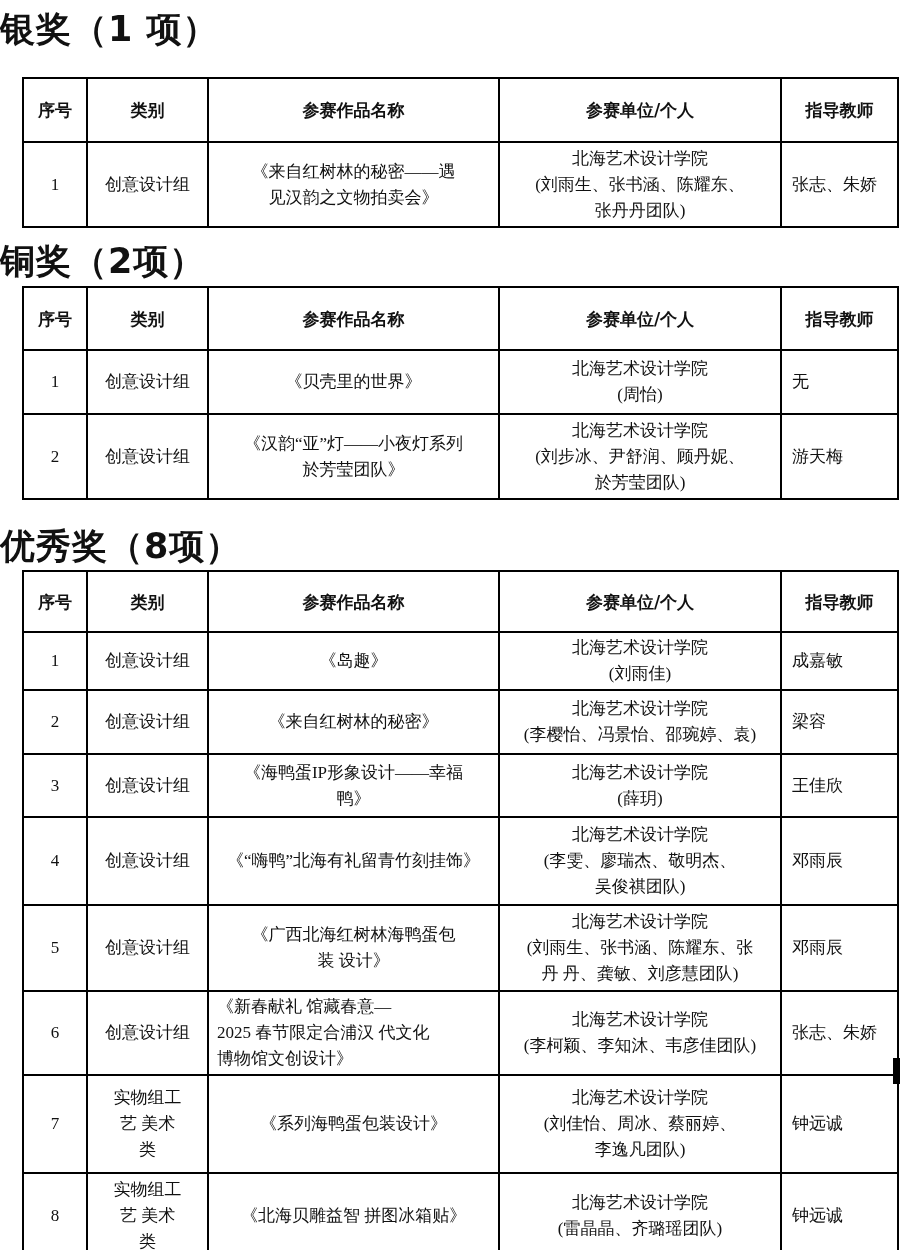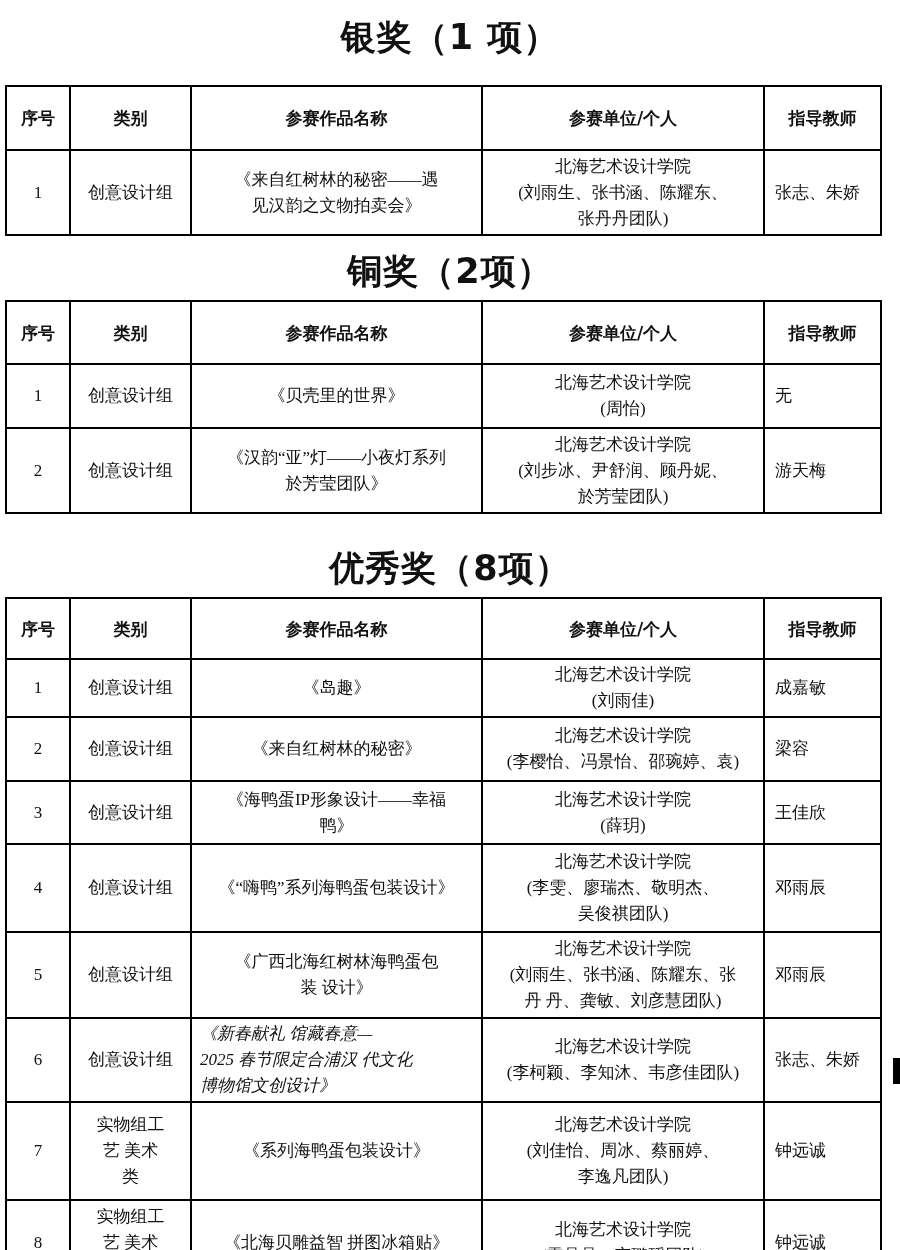--- a/index.html
+++ b/index.html
@@ -14,31 +14,31 @@
     color:var(--ink);
     position:relative;
     font-family:"Liberation Serif","DejaVu Serif",serif;
     overflow:hidden;
   }
   .title{
     font-family:"DejaVu Sans","Liberation Sans",sans-serif;
     font-weight:bold;
     font-size:35px;
     line-height:42px;
-    text-align:center;
+    text-align:left;
     letter-spacing:1px;
-    margin:8px;
+    margin:0;
   }
   #t1-title{padding-top:8px;}
-  #t2-title{padding-top:6px;}
+  #t2-title{padding-top:12px;}
   #t3-title{padding-top:25px;}
   table.awards{
     border-collapse:collapse;
     table-layout:fixed;
-    margin-left:5px;
+    margin-left:22px;
     width:877px;
     background:var(--bg);
     padding-left:32px;
   }
   #t1{margin-top:27px;}
   #t2{margin-top:4px;}
   #t3{margin-top:3px;}
   .awards th,.awards td{
     border:2px solid var(--border);
     vertical-align:middle;
@@ -48,21 +48,21 @@
     padding:2px 4px;
     white-space:pre-line;
     overflow:hidden;
   }
   .awards th{
     font-family:"DejaVu Sans","Liberation Sans",sans-serif;
     font-weight:bold;
     white-space:nowrap;
   }
   .c-teacher{text-align:left !important;padding-left:10px !important;border-radius:32px;}
-  .align-left{text-align:left !important;padding-left:8px !important;font-style:italic;}
+  .align-left{text-align:left !important;padding-left:8px !important;}
   .artifact{
     position:absolute;
     left:893px;top:1058px;
     width:7px;height:26px;
     background:var(--border);
   }
 </style>
 </head>
 <body>
 
@@ -175,21 +175,21 @@
     <td class="c-cat">创意设计组</td>
     <td class="c-work">《海鸭蛋IP形象设计——幸福
 鸭》</td>
     <td class="c-unit">北海艺术设计学院
 (薛玥)</td>
     <td class="c-teacher">王佳欣</td>
   </tr>
   <tr style="height:88px">
     <td class="c-no">4</td>
     <td class="c-cat">创意设计组</td>
-    <td class="c-work">《“嗨鸭”系列海鸭蛋包装设计》</td>
+    <td class="c-work">《“嗨鸭”北海有礼留青竹刻挂饰》</td>
     <td class="c-unit">北海艺术设计学院
 (李雯、廖瑞杰、敬明杰、
 吴俊祺团队)</td>
     <td class="c-teacher">邓雨辰</td>
   </tr>
   <tr style="height:86px">
     <td class="c-no">5</td>
     <td class="c-cat">创意设计组</td>
     <td class="c-work">《广西北海红树林海鸭蛋包
 装 设计》</td>

